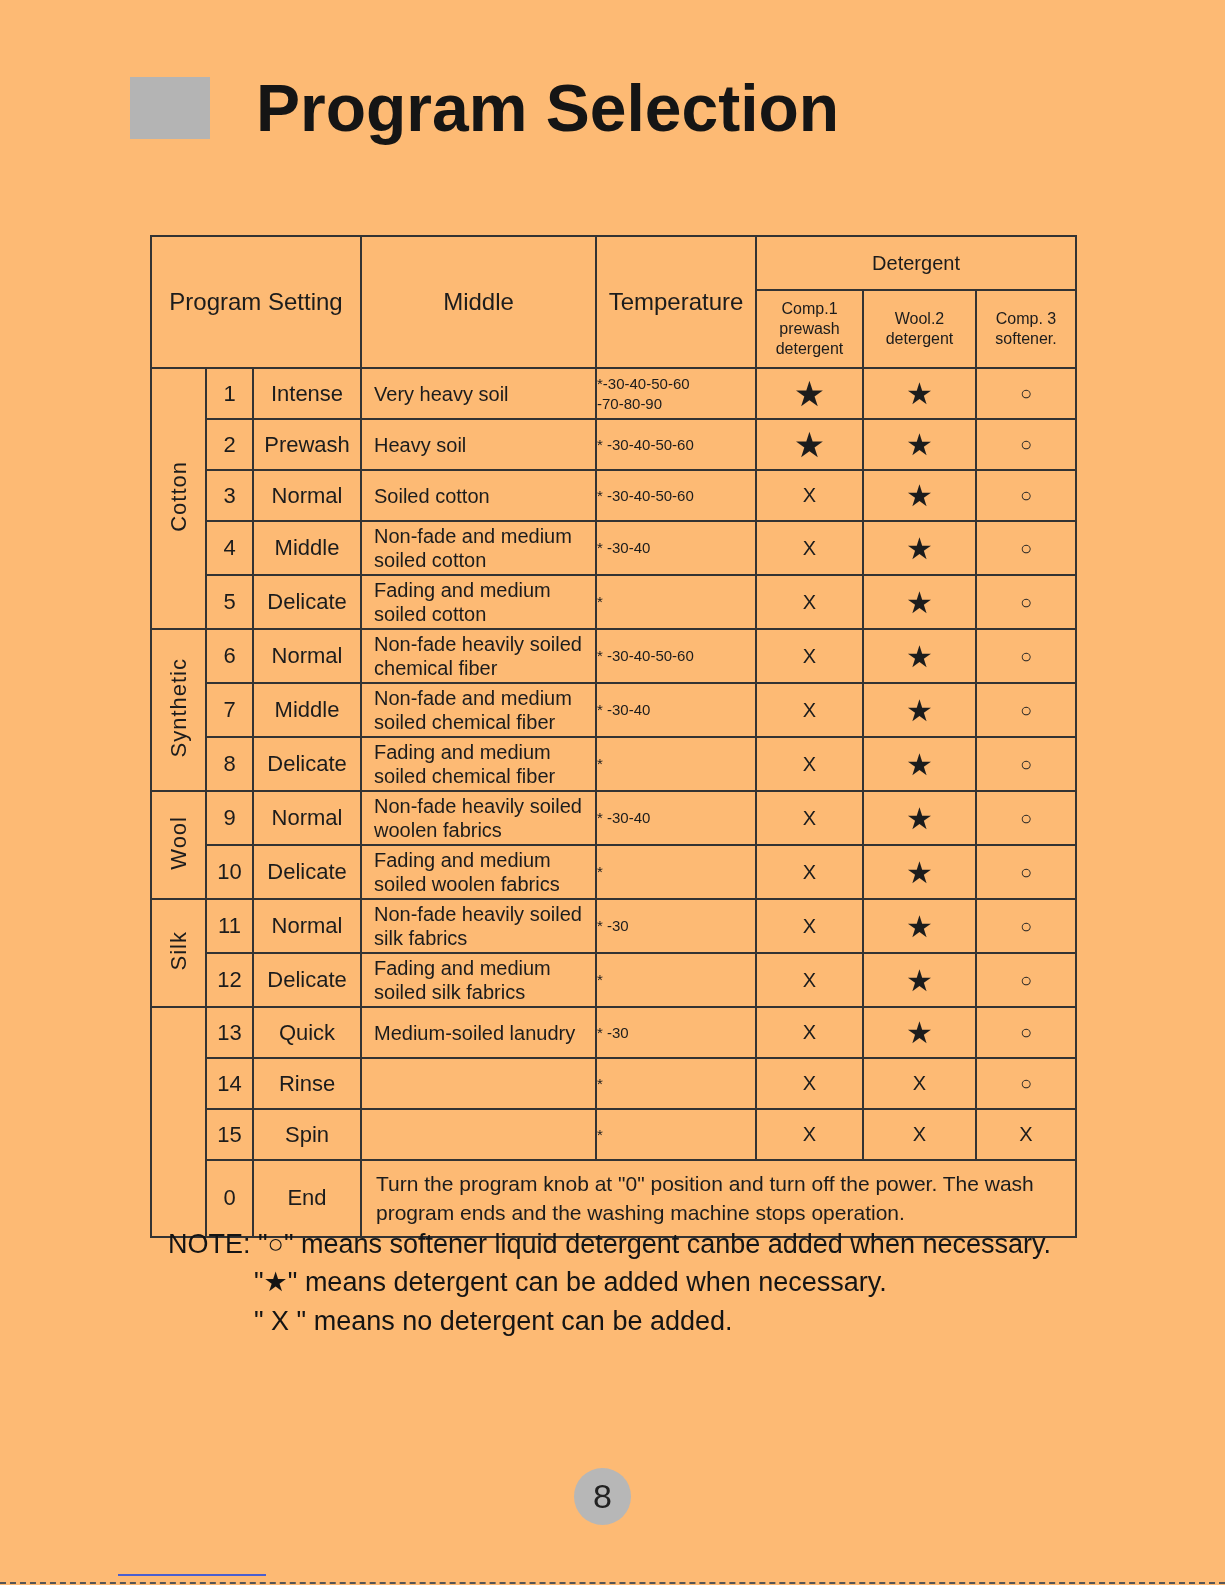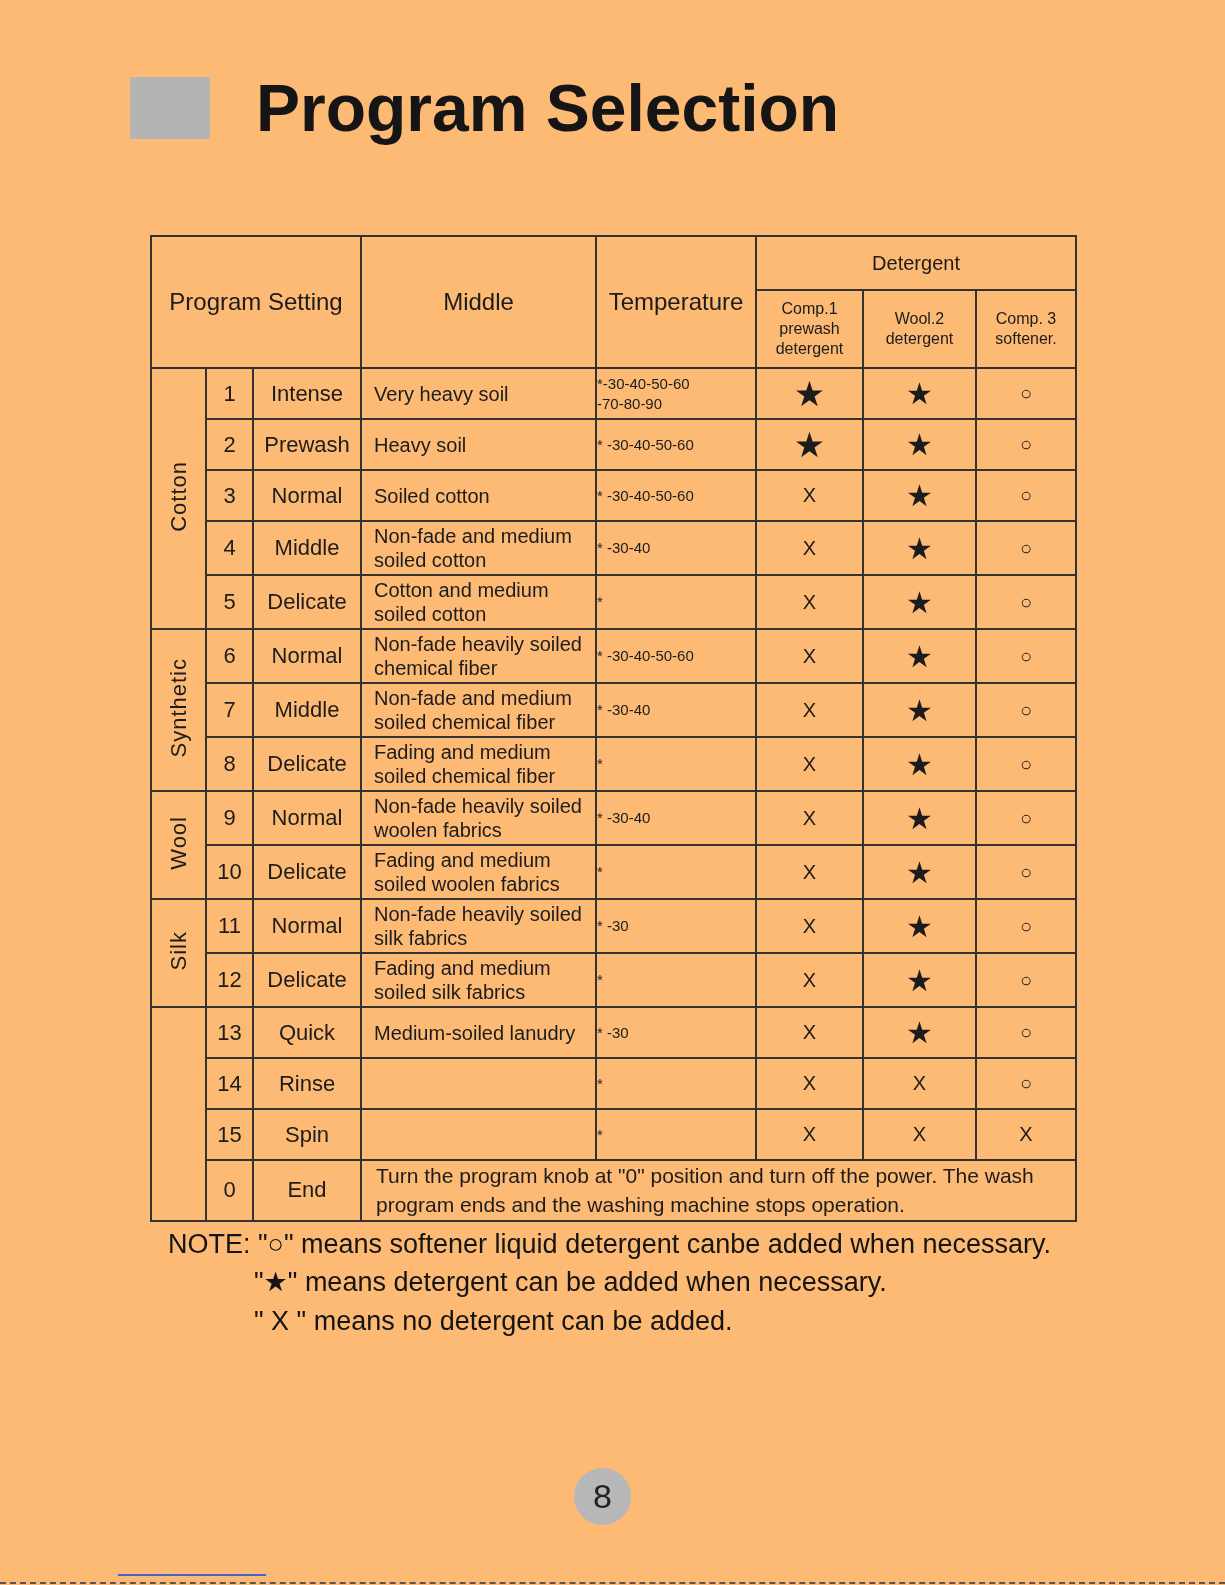--- a/index.html
+++ b/index.html
@@ -35,21 +35,21 @@
           font-size:22px; letter-spacing:1px; }
   td.num   { text-align:center; font-size:22px; }
   td.pname { text-align:center; font-size:22px; }
   td.laundry { font-size:20px; padding:2px 6px 2px 12px; line-height:1.2; text-align:left; }
   td.temp  { text-align:left; font-size:15px; line-height:1.3; }
   td.sym   { text-align:center; }
   td.s-star { font-size:30px; }
   td.s-big  { font-size:35px; }
   td.s-x    { font-size:20px; }
   td.s-circ { font-size:20px; color:#222; }
-  td.endtext { font-size:21px; padding:0 14px; line-height:1.4; text-align:left; }
+  td.endtext { font-size:21px; padding:8px 14px; line-height:1.4; text-align:left; }
 
   
   .note { position:absolute; top:1228px; left:168px; font-size:27px; line-height:1.2; color:#141414; }
   .note div { margin-bottom:6px; }
   .note .indent { margin-left:86px; }
 
   
   .page-num {
     position:absolute; top:1468px; left:574px; width:57px; height:57px; border-radius:50%;
     background:#b7b7b7; display:flex; align-items:center; justify-content:center;
@@ -133,21 +133,21 @@
         <td class="pname">Middle</td>
         <td class="laundry">Non-fade and medium soiled cotton</td>
         <td class="temp pre">* -30-40</td>
         <td class="sym s-x">X</td>
         <td class="sym s-star">★</td>
         <td class="sym s-circ">○</td>
       </tr>
       <tr>
         <td class="num">5</td>
         <td class="pname">Delicate</td>
-        <td class="laundry">Cotton and medium soiled cotton</td>
+        <td class="laundry">Fading and medium soiled cotton</td>
         <td class="temp pre">*</td>
         <td class="sym s-x">X</td>
         <td class="sym s-star">★</td>
         <td class="sym s-circ">○</td>
       </tr>
       <tr>
         <td class="cat" rowspan="3"><span class="vert">Synthetic</span></td>
         <td class="num">6</td>
         <td class="pname">Normal</td>
         <td class="laundry">Non-fade heavily soiled chemical fiber</td>

